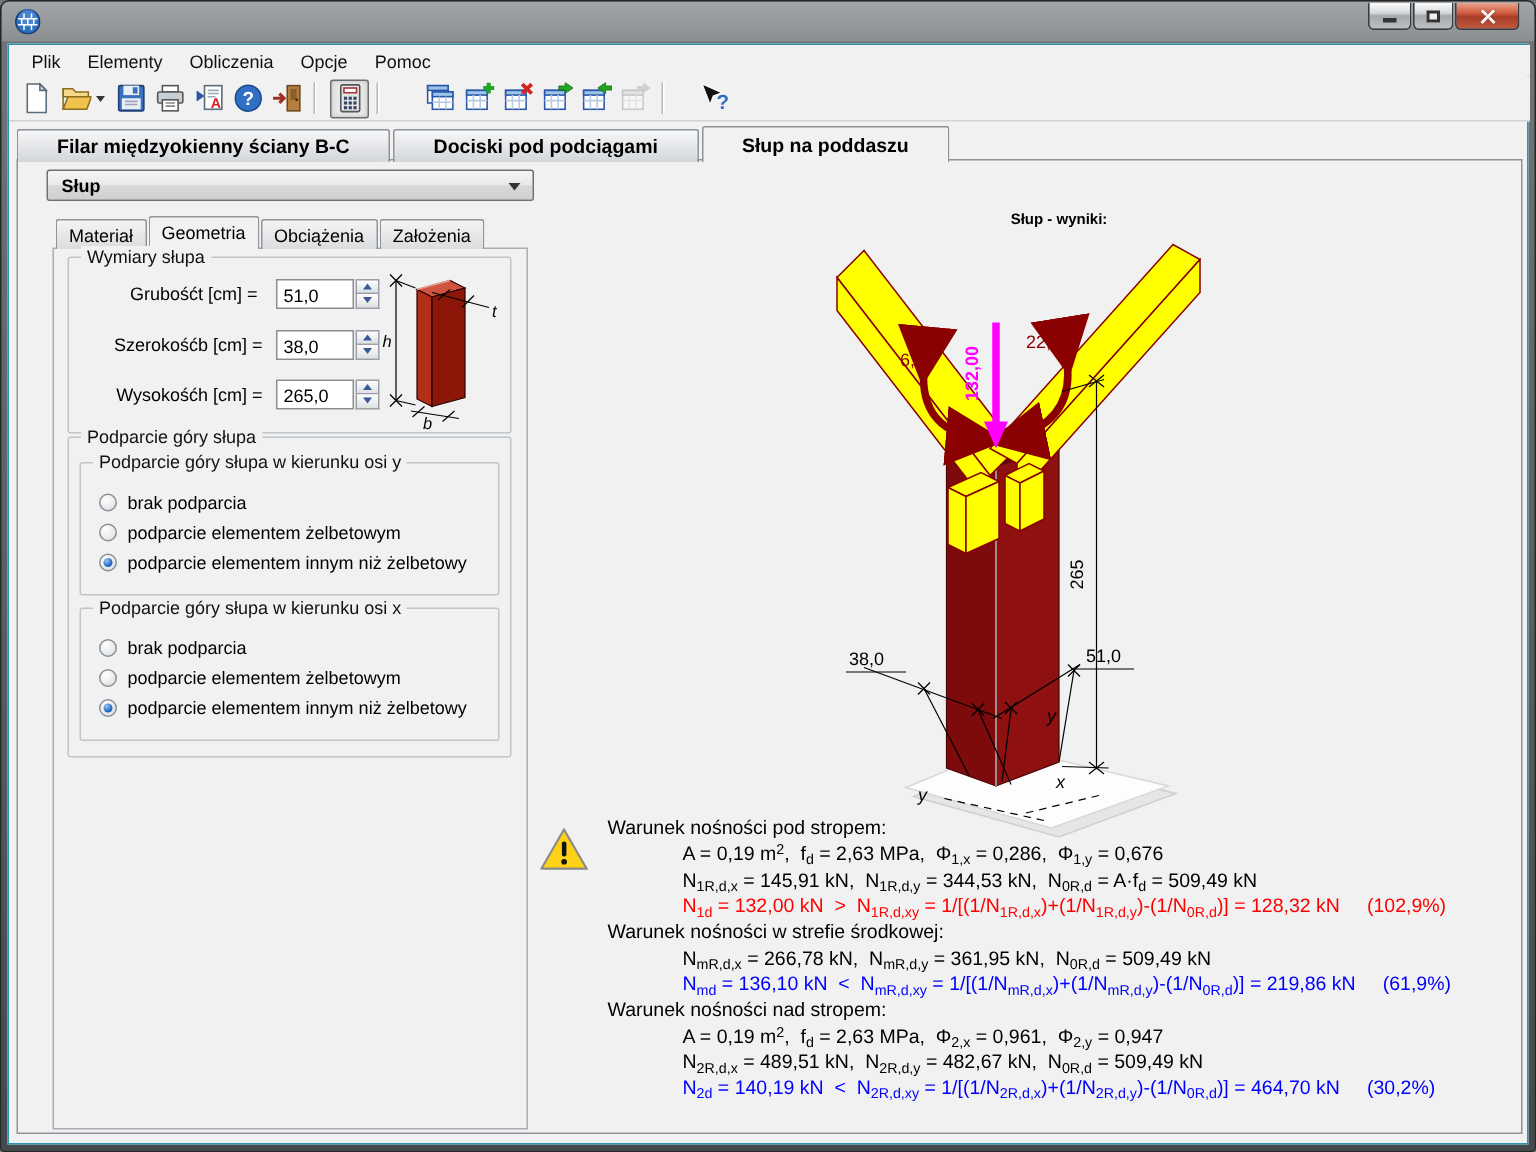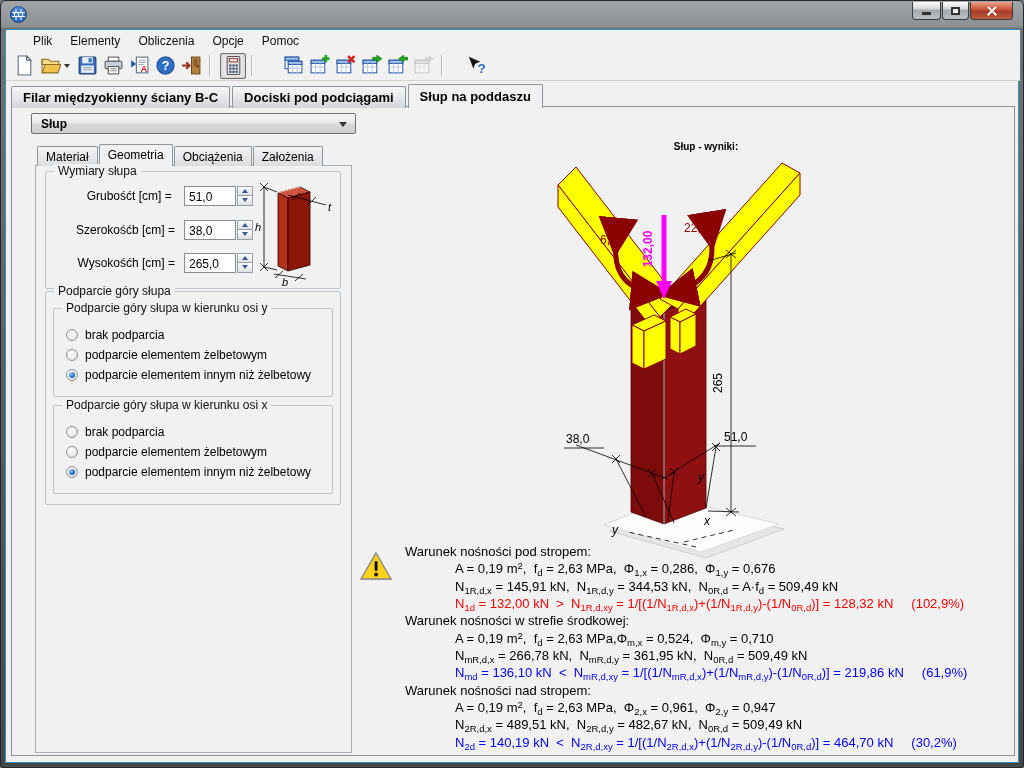--- a/index.html
+++ b/index.html
@@ -24,37 +24,37 @@
   .wbtn.close { width:43px; background:linear-gradient(#e8a48e,#d05a3f 40%,#a83c28 55%,#c05a40); }
   .glyph-min { width:9px; height:3px; background:#333; margin-top:6px; }
   .glyph-max { width:9px; height:8px; border:2px solid #333; background:#eee; }
   .glyph-close { position:relative; width:12px; height:12px; }
   .glyph-close i { position:absolute; left:0; top:5px; width:12px; height:2.4px; background:#fff;
                    box-shadow:0 0 1px #7a2418; }
   .glyph-close i:first-child { transform:rotate(45deg); } .glyph-close i:last-child { transform:rotate(-45deg); }
 
   
   #menubar { position:absolute; left:5px; top:29px; width:1014px; height:21px; background:#f1f1f1;
-             display:flex; align-items:center; padding-left:18px; }
+             display:flex; align-items:center; padding-left:6px; }
   .menu-item { font-size:12px; color:#111; padding:2px 9px; }
   #toolbar { position:absolute; left:5px; top:50px; width:1014px; height:30px; background:#f1f1f1;
              border-bottom:1px solid #d2d2d2; display:flex; align-items:center; padding-left:5px; }
   .tb-btn { width:26px; height:26px; display:flex; align-items:center; justify-content:center;
             border:1px solid transparent; border-radius:2px; }
   .tb-btn svg { width:21px; height:21px; }
   .tb-btn.pressed { border:1px solid #6e6e6e; background:#e7e7e7; box-shadow:inset 0 0 3px #bbb; }
   .tb-btn.disabled { opacity:.40; filter:grayscale(1); }
   .tb-sep { width:0; height:21px; border-left:1px solid #b8b8b8; border-right:1px solid #fff; margin:0 5px; }
   .dd-arrow { width:0; height:0; border-left:3.5px solid transparent; border-right:3.5px solid transparent;
               border-top:4px solid #333; margin:0 4px 0 1px; }
   .tb-gap2 { margin-left:4px; } .tb-gap3 { margin-left:22px; } .tb-gap4 { margin-left:14px; }
 
   
   #main-tabs { position:absolute; left:10px; top:83px; display:flex; align-items:flex-end; z-index:3; }
-  .main-tab { height:22px; line-height:22px; padding:0 11px; margin-right:2px; font-size:13px; font-weight:bold;
+  .main-tab { height:22px; line-height:22px; padding:0 26px; margin-right:2px; font-size:13px; font-weight:bold;
               border:1px solid #8e9399; border-bottom:none; border-radius:2px 2px 0 0;
               background:linear-gradient(#f6f7f8,#d3d6da); white-space:nowrap; }
   .main-tab.active { height:24px; line-height:23px; background:#f1f1f1; position:relative; z-index:4; }
   #panel { position:absolute; left:10px; top:105px; width:1004px; height:650px; background:#f1f1f1;
            border:1px solid #8e9399; z-index:2; }
 
   
   #combo { position:absolute; left:30px; top:112px; width:325px; height:21px; z-index:5;
            border:1px solid #707070; border-radius:2px; font-size:12px; font-weight:bold;
            background:linear-gradient(#f5f5f5,#e9e9e9 48%,#d8d8d8 52%,#cfcfcf); 
@@ -487,21 +487,20 @@
     <rect x="14.6" y="9" width="3" height="10" rx="1.4" fill="#111"></rect>
     <circle cx="16.1" cy="22.5" r="1.9" fill="#111"></circle>
   </svg>
 
   <div id="res-lines">
       <div class="res-line black">Warunek nośności pod stropem:</div>
       <div class="res-line black ind1">A = 0,19 m<sup>2</sup>,  f<sub>d</sub> = 2,63 MPa,  Φ<sub>1,x</sub> = 0,286,  Φ<sub>1,y</sub> = 0,676</div>
       <div class="res-line black ind1">N<sub>1R,d,x</sub> = 145,91 kN,  N<sub>1R,d,y</sub> = 344,53 kN,  N<sub>0R,d</sub> = A·f<sub>d</sub> = 509,49 kN</div>
       <div class="res-line red ind1">N<sub>1d</sub> = 132,00 kN  &gt;  N<sub>1R,d,xy</sub> = 1/[(1/N<sub>1R,d,x</sub>)+(1/N<sub>1R,d,y</sub>)-(1/N<sub>0R,d</sub>)] = 128,32 kN     (102,9%)</div>
       <div class="res-line black">Warunek nośności w strefie środkowej:</div>
-      <div class="res-line black ind1">A = 0,19 m<sup>2</sup>,  f<sub>d</sub> = 2,63 MPa,Φ<sub>m,x</sub> = 0,524,  Φ<sub>m,y</sub> = 0,710</div>
       <div class="res-line black ind1">N<sub>mR,d,x</sub> = 266,78 kN,  N<sub>mR,d,y</sub> = 361,95 kN,  N<sub>0R,d</sub> = 509,49 kN</div>
       <div class="res-line blue ind1">N<sub>md</sub> = 136,10 kN  &lt;  N<sub>mR,d,xy</sub> = 1/[(1/N<sub>mR,d,x</sub>)+(1/N<sub>mR,d,y</sub>)-(1/N<sub>0R,d</sub>)] = 219,86 kN     (61,9%)</div>
       <div class="res-line black">Warunek nośności nad stropem:</div>
       <div class="res-line black ind1">A = 0,19 m<sup>2</sup>,  f<sub>d</sub> = 2,63 MPa,  Φ<sub>2,x</sub> = 0,961,  Φ<sub>2,y</sub> = 0,947</div>
       <div class="res-line black ind1">N<sub>2R,d,x</sub> = 489,51 kN,  N<sub>2R,d,y</sub> = 482,67 kN,  N<sub>0R,d</sub> = 509,49 kN</div>
       <div class="res-line blue ind1">N<sub>2d</sub> = 140,19 kN  &lt;  N<sub>2R,d,xy</sub> = 1/[(1/N<sub>2R,d,x</sub>)+(1/N<sub>2R,d,y</sub>)-(1/N<sub>0R,d</sub>)] = 464,70 kN     (30,2%)</div>
     </div>
 
 </div>
 

